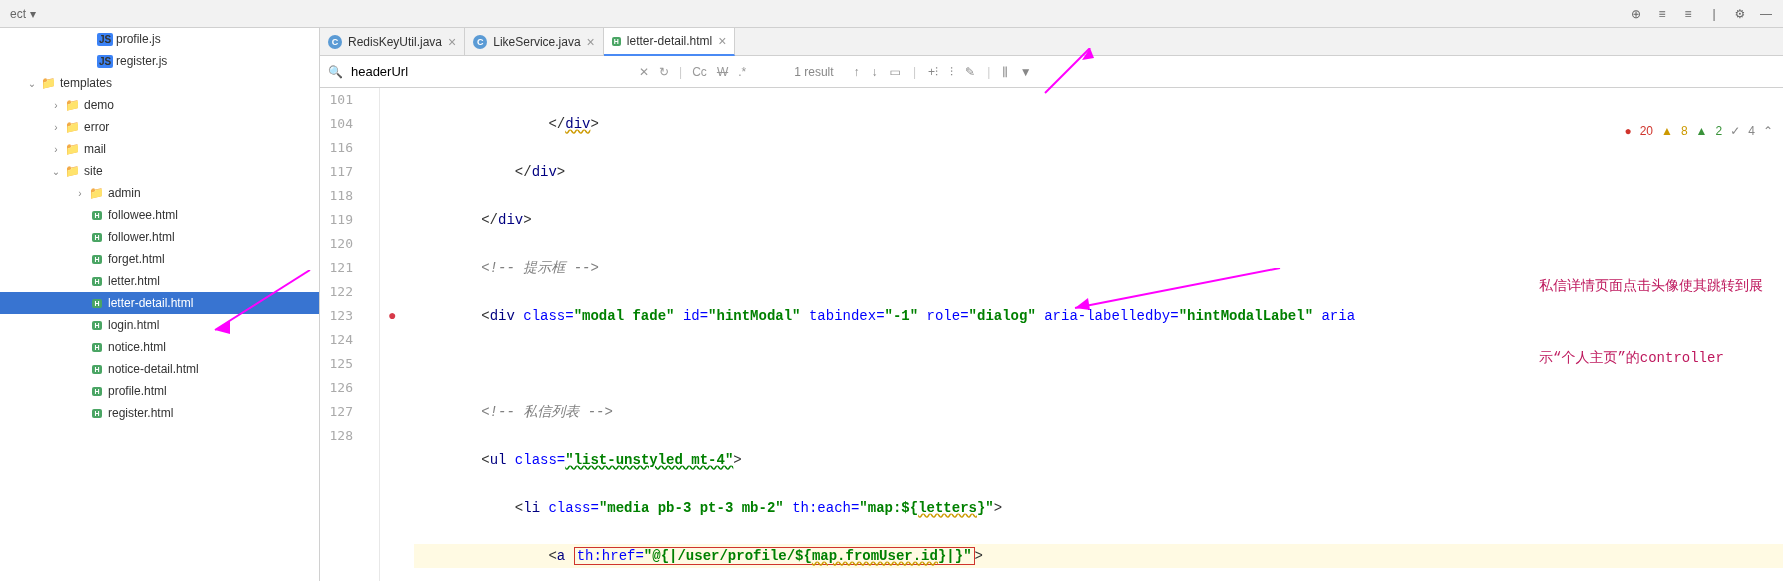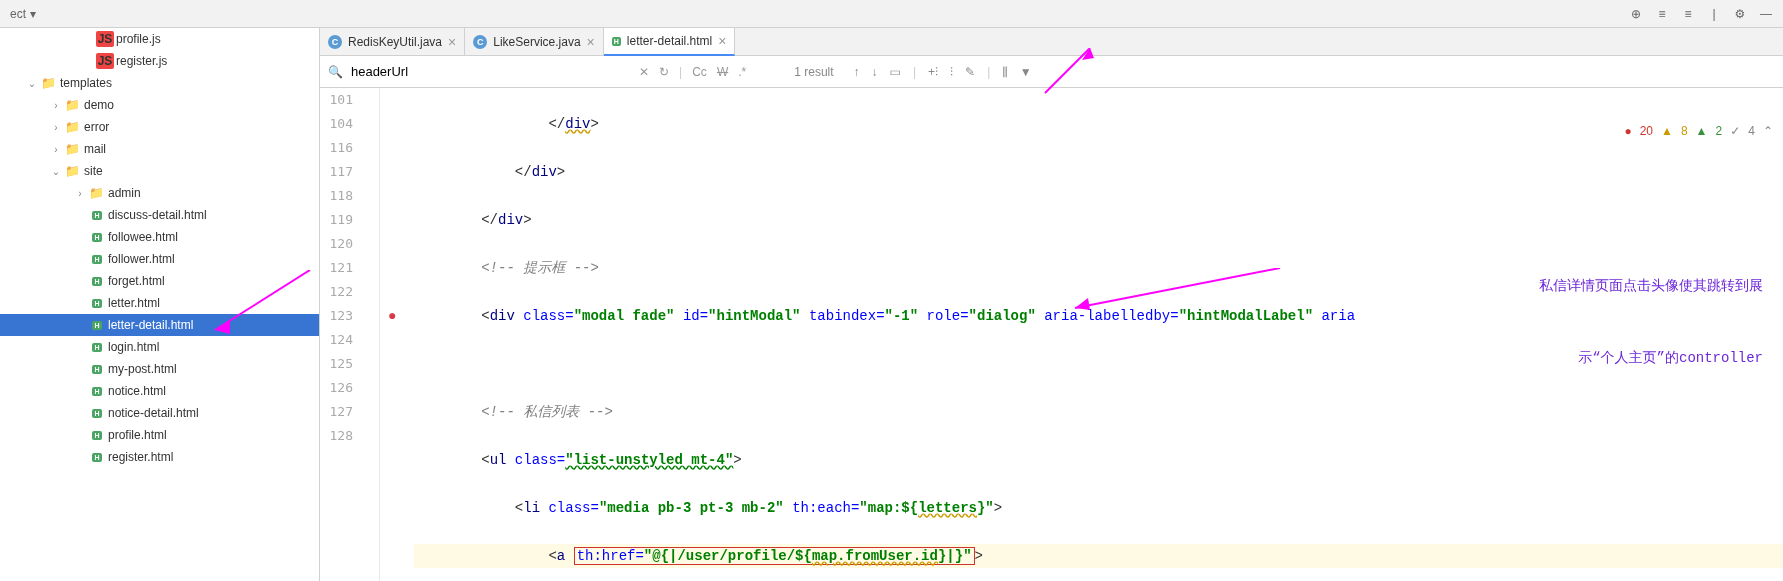--- a/index.html
+++ b/index.html
@@ -14,21 +14,21 @@
     
     .sidebar { width: 320px; background: #fff; border-right: 1px solid #d0d0d0; overflow-y: auto; }
     .tree-item { display: flex; align-items: center; height: 22px; padding-left: 0; cursor: pointer; white-space: nowrap; }
     .tree-item.selected { background: #3874d1; color: #fff; }
     .tree-item .indent { display: inline-block; }
     .tree-item .arrow { width: 16px; display: inline-flex; justify-content: center; color: #888; font-size: 10px; }
     .tree-item.selected .arrow { color: #fff; }
     .tree-item .icon { width: 18px; display: inline-flex; justify-content: center; margin-right: 2px; }
     .tree-item .label { font-size: 12px; }
     .folder-icon { color: #888; }
-    .js-icon { background: #ef4444; color: #323330; font-size: 12px; font-weight: bold; padding: 1px 2px; border-radius: 2px; display: inline-block; }
+    .js-icon { background: #3b82f6; color: #323330; font-size: 10px; font-weight: bold; padding: 1px 2px; border-radius: 2px; display: inline-block; }
     .html-icon { background: #4aa564; color: #fff; font-size: 7px; font-weight: bold; padding: 1px 2px; border-radius: 2px; display: inline-block; }
     
     .editor-area { flex: 1; display: flex; flex-direction: column; background: #fff; }
     
     .tabs { height: 28px; background: #f2f2f2; border-bottom: 1px solid #d0d0d0; display: flex; position: relative; }
     .tab { display: flex; align-items: center; padding: 0 8px; gap: 6px; border-right: 1px solid #d0d0d0; cursor: pointer; }
     .tab.active { background: #fff; border-bottom: 2px solid #4a8af4; margin-bottom: -1px; }
     .tab .tab-close { color: #999; font-size: 14px; cursor: pointer; }
     .java-icon { width: 14px; height: 14px; border-radius: 50%; background: #5b9bd5; color: #fff; display: inline-flex; align-items: center; justify-content: center; font-size: 9px; font-weight: bold; }
     
@@ -55,21 +55,21 @@
     .wavy { text-decoration: underline wavy #cc9900; }
     .wavy-green { text-decoration: underline wavy #008000; }
     .box-red { border: 1px solid #d0342c; padding: 0 2px; }
     
     .status-right { position: absolute; top: 36px; right: 10px; display: flex; gap: 8px; font-size: 12px; align-items: center; }
     .status-err { color: #d0342c; }
     .status-warn { color: #cc9900; }
     .status-ok { color: #3a933a; }
     .status-weak { color: #888; }
     
-    .annotation { position: absolute; color: #6d28d9; font-size: 14px; text-align: right; }
+    .annotation { position: absolute; color: #be185d; font-size: 14px; text-align: left; }
     
     svg.arrow-svg { position: absolute; pointer-events: none; }
   </style>
 </head>
 <body>
 
 <div class="top-toolbar">
   <div class="dropdown">
     <span>ect</span>
     <span>▾</span>
@@ -148,28 +148,20 @@
           <span class="folder-icon">📁</span>
         </span>
         <span class="label">admin</span>
       </div>
       <div class="tree-item">
         <span class="indent" style="width:72px"></span>
         <span class="arrow"></span>
         <span class="icon">
           <span class="html-icon">H</span>
         </span>
-        <span class="label">discuss-detail.html</span>
-      </div>
-      <div class="tree-item">
-        <span class="indent" style="width:72px"></span>
-        <span class="arrow"></span>
-        <span class="icon">
-          <span class="html-icon">H</span>
-        </span>
         <span class="label">followee.html</span>
       </div>
       <div class="tree-item">
         <span class="indent" style="width:72px"></span>
         <span class="arrow"></span>
         <span class="icon">
           <span class="html-icon">H</span>
         </span>
         <span class="label">follower.html</span>
       </div>
@@ -197,28 +189,20 @@
         </span>
         <span class="label">letter-detail.html</span>
       </div>
       <div class="tree-item">
         <span class="indent" style="width:72px"></span>
         <span class="arrow"></span>
         <span class="icon">
           <span class="html-icon">H</span>
         </span>
         <span class="label">login.html</span>
-      </div>
-      <div class="tree-item">
-        <span class="indent" style="width:72px"></span>
-        <span class="arrow"></span>
-        <span class="icon">
-          <span class="html-icon">H</span>
-        </span>
-        <span class="label">my-post.html</span>
       </div>
       <div class="tree-item">
         <span class="indent" style="width:72px"></span>
         <span class="arrow"></span>
         <span class="icon">
           <span class="html-icon">H</span>
         </span>
         <span class="label">notice.html</span>
       </div>
       <div class="tree-item">

